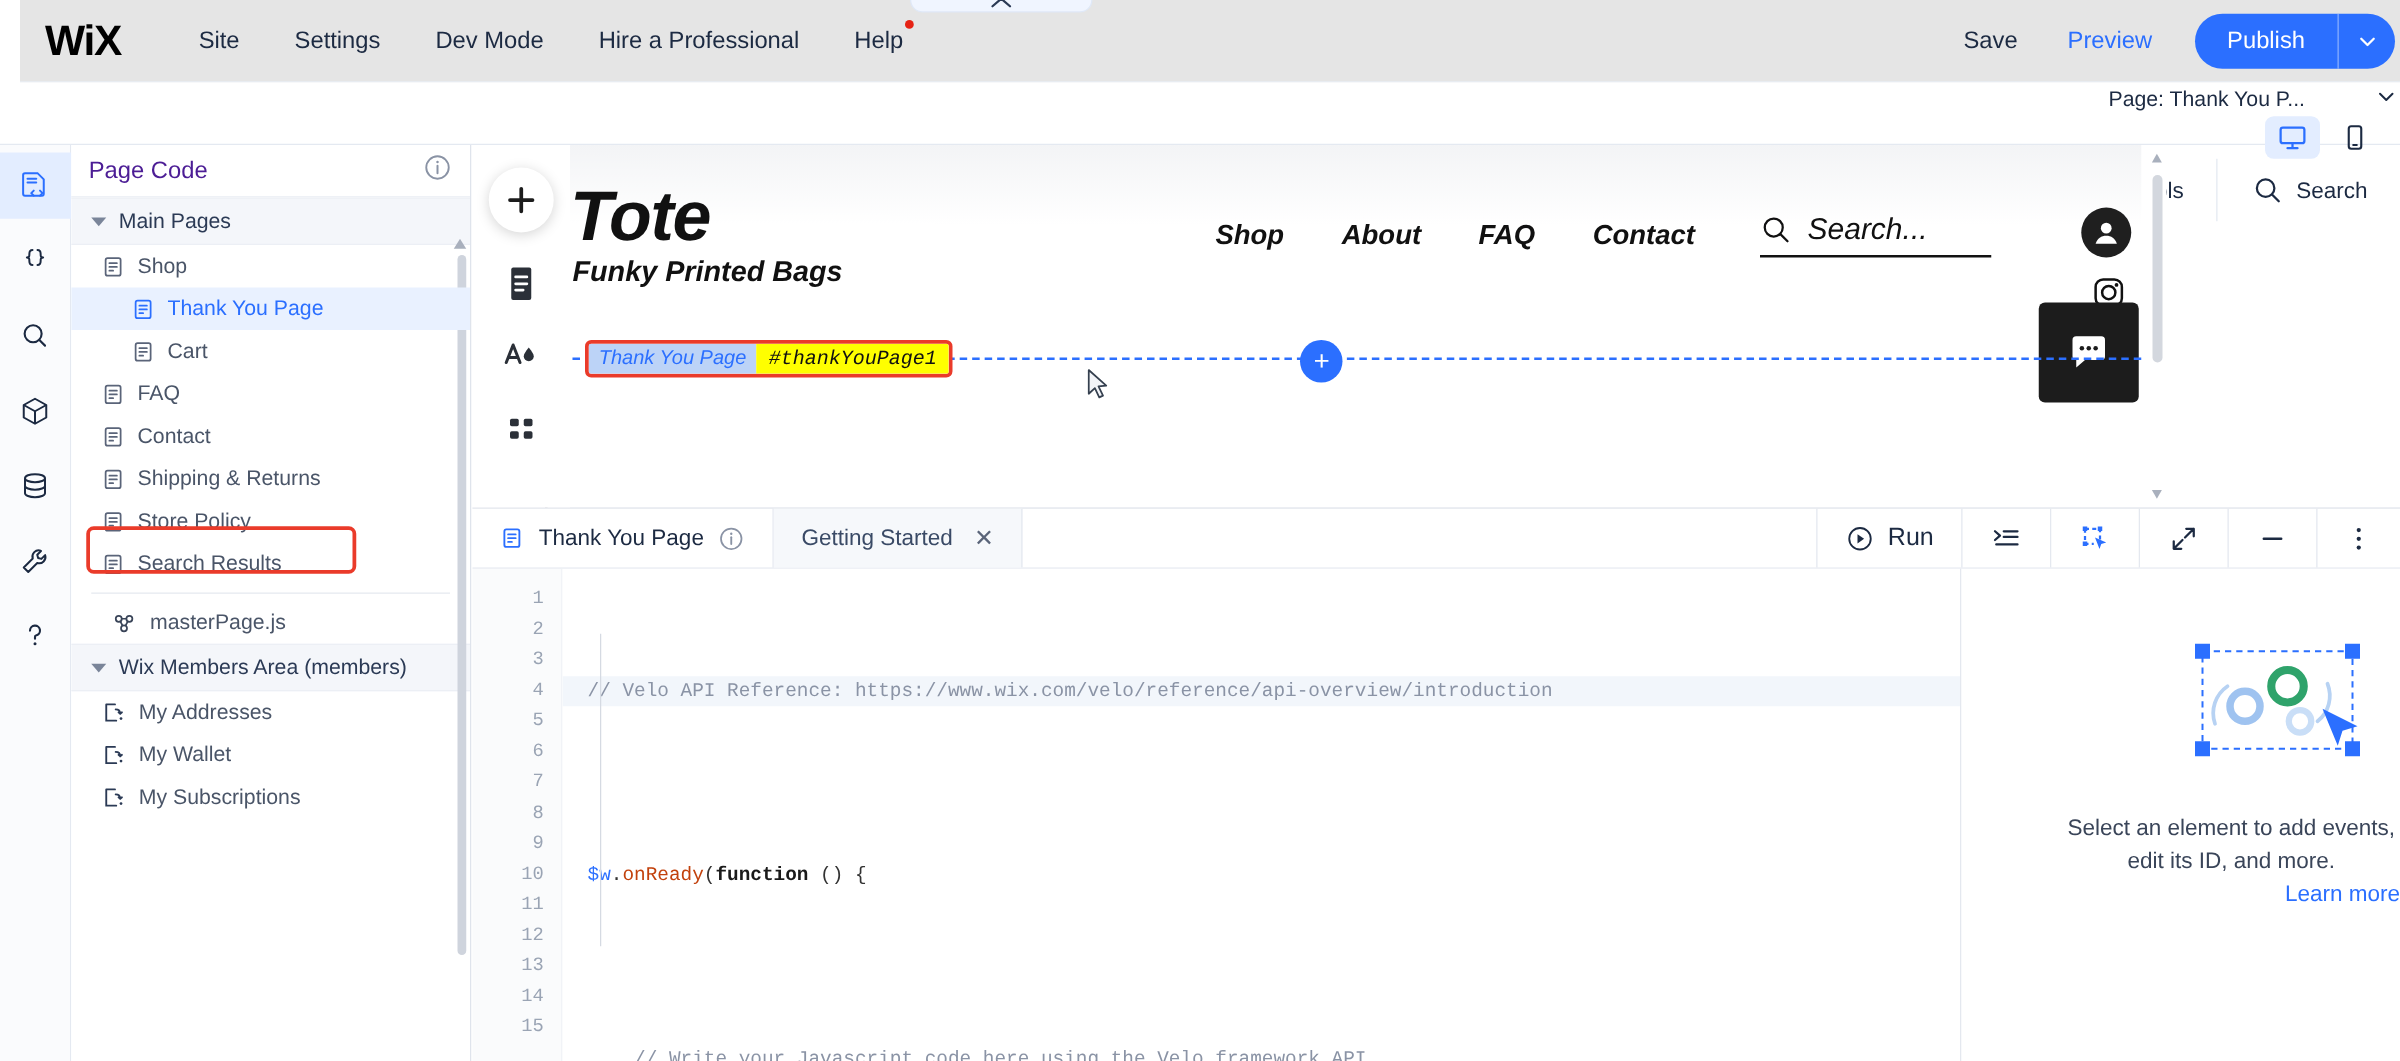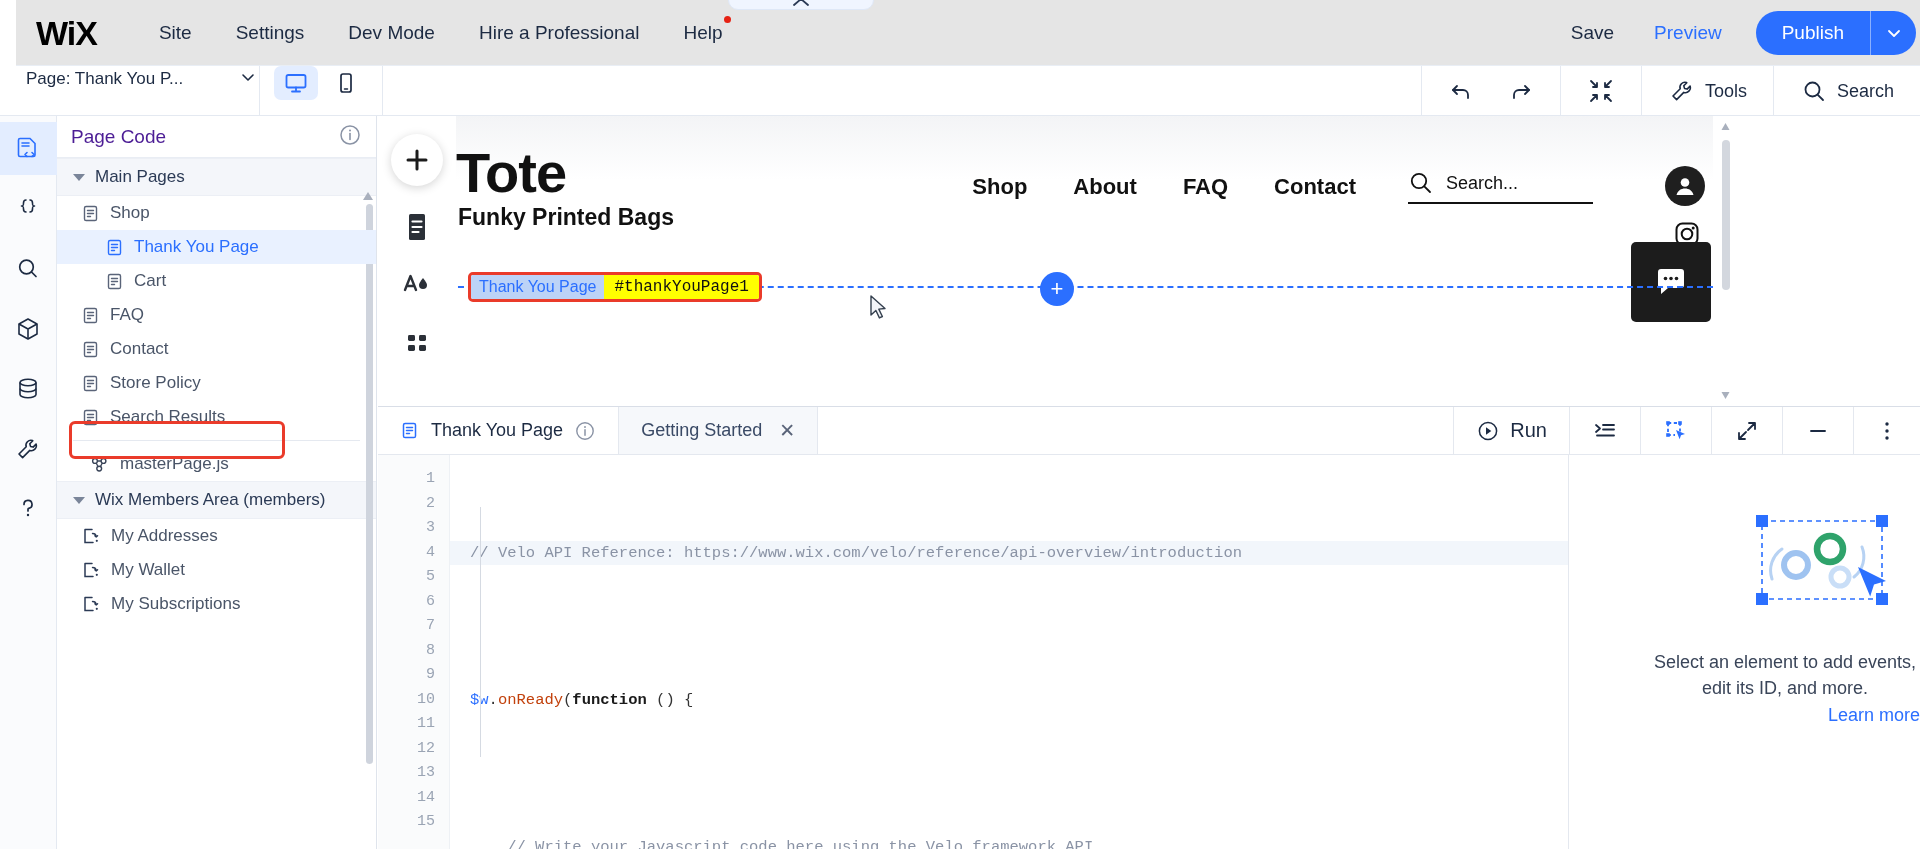--- a/index.html
+++ b/index.html
@@ -43,22 +43,23 @@
   }
   .collapse-tab {
     position: absolute; left: 712px; top: -12px; width: 146px; height: 22px;
     background: #f0f5ff; border: 1px solid #dfe8f7; border-radius: 0 0 10px 10px;
     display: flex; align-items: flex-end; justify-content: center; padding-bottom: 1px;
   }
 
   
   .secondbar {
     position: absolute; left: 0; top: 66px; width: 1920px; height: 50px;
-    background: #fff; display: flex; align-items: flex-start;
+    background: #fff; display: flex; align-items: flex-end;
     border-bottom: 1px solid #e4e9f1;
+    flex-direction: column;
   }
   .page-select { display: flex; align-items: center; padding-left: 26px; cursor: pointer; }
   .page-select span.txt { font-size: 17px; color: #1c2a42; }
   .page-select .caret { margin-left: 54px; }
   .vdiv { width: 1px; height: 50px; background: #e4e9f1; }
   .viewbtns { display: flex; align-items: center; gap: 6px; padding: 0 14px; }
   .viewbtn {
     width: 44px; height: 34px; display: flex; align-items: center; justify-content: center;
     border-radius: 7px; cursor: pointer;
   }
@@ -116,21 +117,21 @@
   .tree-sep { height: 1px; background: #e5e9f0; margin: 6px 16px; }
   .panel-scrollbar {
     position: absolute; right: 3px; top: 46px; width: 7px; height: 560px;
     background: #cfd4dd; border-radius: 4px;
   }
   .panel-scroll-up { position: absolute; right: 1px; top: 30px; }
 
   
   .canvas {
     position: absolute; left: 378px; top: 116px; width: 1355px; height: 290px;
-    background: #fff; overflow: hidden;
+    background: #fff; overflow: hidden; font-style: italic;
   }
   .canvas-tools {
     position: absolute; left: 0; top: 0; width: 78px; height: 290px;
     background: #fff; display: flex; flex-direction: column; align-items: center;
     padding-top: 18px; gap: 24px; z-index: 3;
   }
   .plus-circle {
     width: 52px; height: 52px; border-radius: 50%; background: #fff;
     box-shadow: 0 2px 10px rgba(0,0,0,.17); display: flex; align-items: center;
     justify-content: center; cursor: pointer;
@@ -140,21 +141,21 @@
     position: absolute; left: 58px; top: 0; right: 20px; height: 290px;
     background: linear-gradient(180deg,#f3f4f6 0%,#ffffff 22%);
     border-left: 2px dashed #2e2e2e;
   }
   .site-title { position: absolute; left: 18px; top: 24px; font-size: 56px; font-weight: 700; color: #111; letter-spacing: -1px; }
   .site-sub { position: absolute; left: 20px; top: 88px; font-size: 23px; font-weight: 600; color: #111; }
   .site-nav { position: absolute; right: 120px; top: 54px; display: flex; align-items: center; gap: 0; }
   .site-nav a { font-size: 22px; font-weight: 600; color: #111; margin-left: 46px; text-decoration: none; cursor: pointer; }
   .site-search { display: flex; align-items: flex-end; margin-left: 52px; }
   .site-search-line { border-bottom: 2px solid #111; padding-bottom: 6px; display: flex; align-items: center; gap: 12px; width: 185px; }
-  .site-search-line span { font-size: 18px; color: #111; }
+  .site-search-line span { font-size: 24px; color: #111; }
   .avatar-dark {
     position: absolute; right: 8px; top: 50px; width: 40px; height: 40px;
     border-radius: 50%; background: #1f1f1f; display:flex; align-items:center; justify-content:center;
   }
   .ig-icon { position: absolute; right: 12px; top: 104px; }
   .chat-box {
     position: absolute; right: 2px; top: 126px; width: 80px; height: 80px;
     background: #1c1c1c; border-radius: 5px; display: flex; align-items: center; justify-content: center;
   }
   .strip-row {
@@ -444,20 +445,27 @@
             <path d="M6.5 6.5h6M6.5 9.5h6M6.5 12.5h3" stroke="#5a6479" stroke-width="1.4" stroke-linecap="round"></path>
           </svg>
         <span class="lbl">FAQ</span>
       </div>
       <div class="tree-row ind1">
         <svg width="19" height="19" viewBox="0 0 19 19">
             <rect x="3.5" y="2.5" width="12" height="14" rx="1.6" stroke="#5a6479" stroke-width="1.4" fill="none"></rect>
             <path d="M6.5 6.5h6M6.5 9.5h6M6.5 12.5h3" stroke="#5a6479" stroke-width="1.4" stroke-linecap="round"></path>
           </svg>
         <span class="lbl">Contact</span>
+      </div>
+      <div class="tree-row ind1">
+        <svg width="19" height="19" viewBox="0 0 19 19">
+            <rect x="3.5" y="2.5" width="12" height="14" rx="1.6" stroke="#5a6479" stroke-width="1.4" fill="none"></rect>
+            <path d="M6.5 6.5h6M6.5 9.5h6M6.5 12.5h3" stroke="#5a6479" stroke-width="1.4" stroke-linecap="round"></path>
+          </svg>
+        <span class="lbl">Shipping &amp; Returns</span>
       </div>
       <div class="tree-row ind1">
         <svg width="19" height="19" viewBox="0 0 19 19">
             <rect x="3.5" y="2.5" width="12" height="14" rx="1.6" stroke="#5a6479" stroke-width="1.4" fill="none"></rect>
             <path d="M6.5 6.5h6M6.5 9.5h6M6.5 12.5h3" stroke="#5a6479" stroke-width="1.4" stroke-linecap="round"></path>
           </svg>
         <span class="lbl">Store Policy</span>
       </div>
       <div class="tree-row ind1">
         <svg width="19" height="19" viewBox="0 0 19 19">

